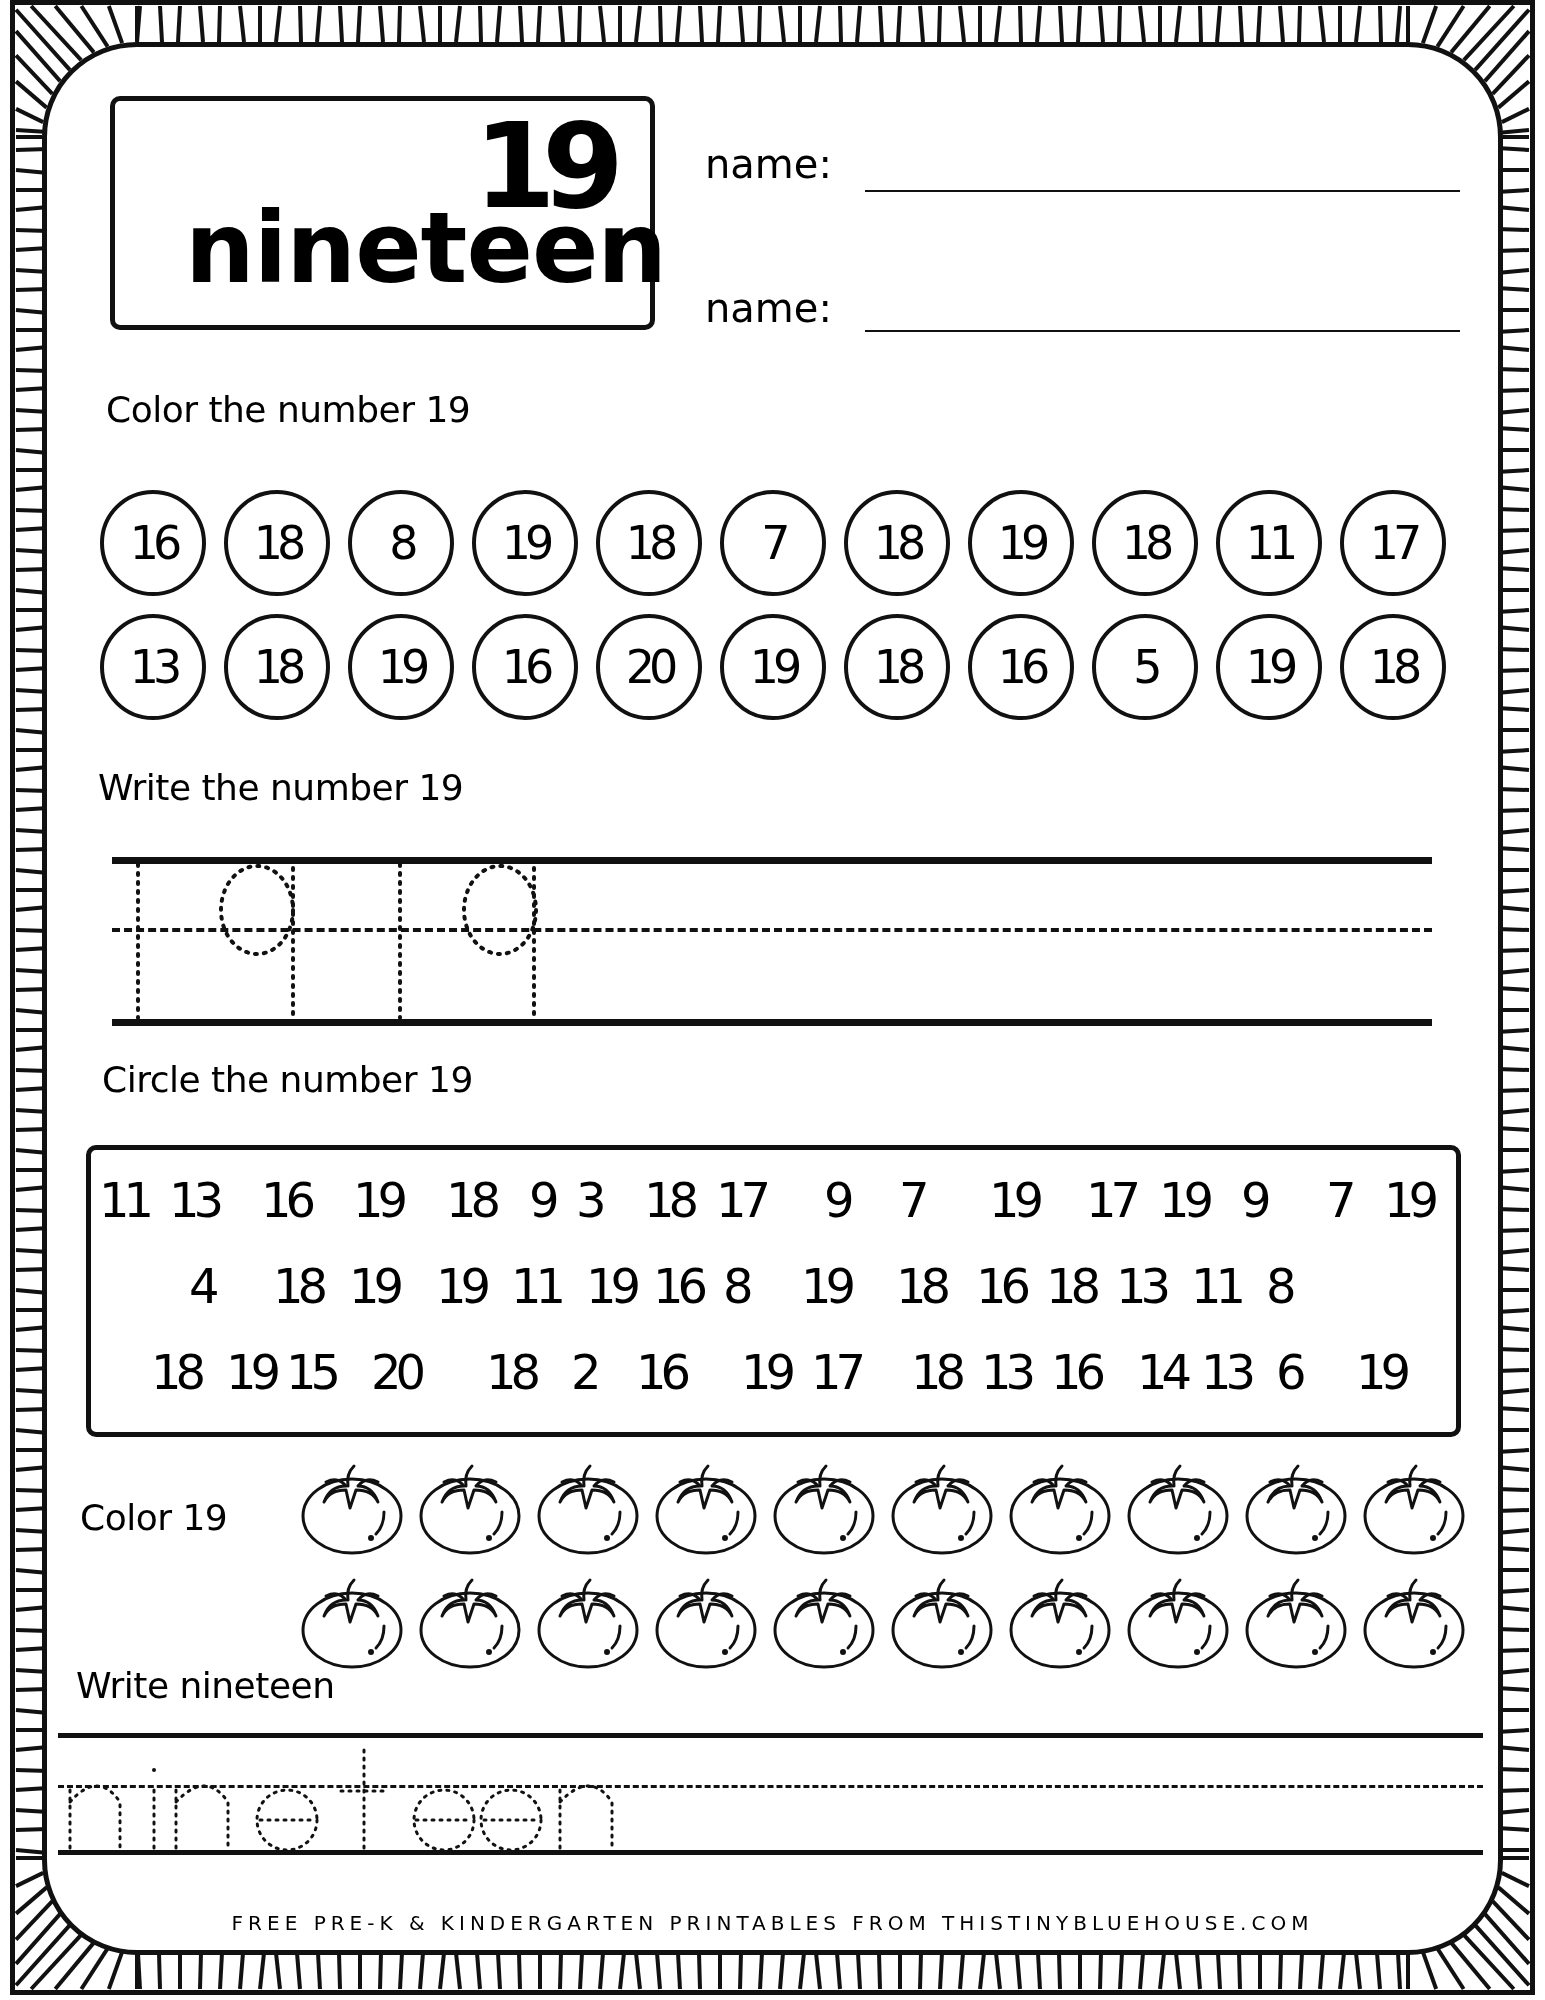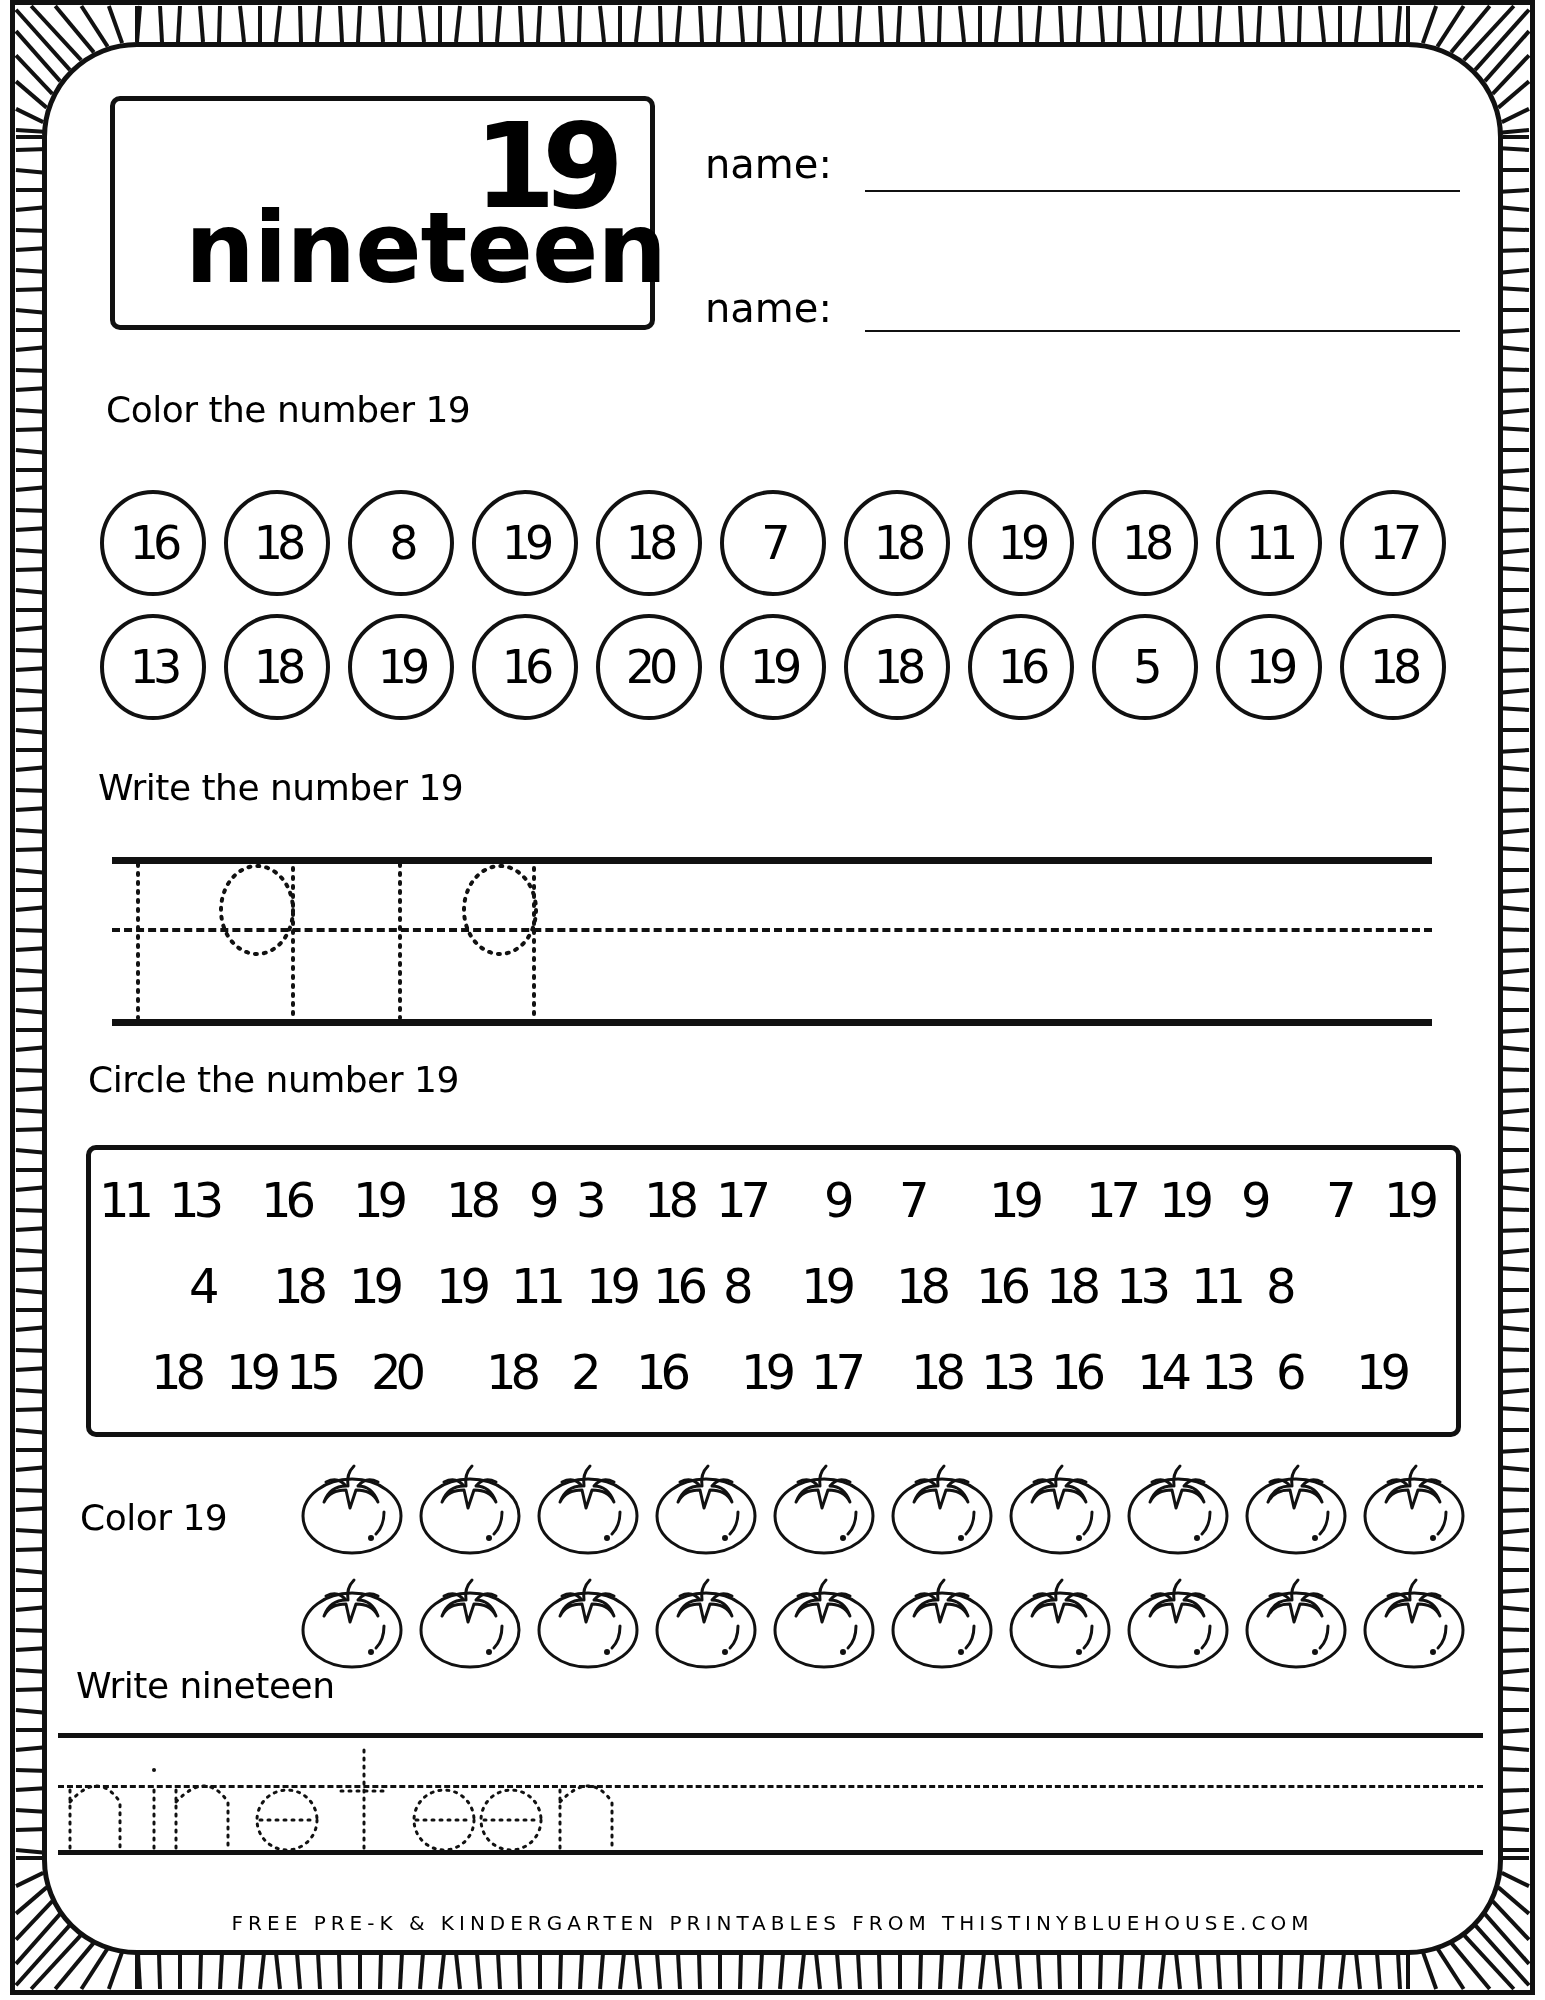--- a/index.html
+++ b/index.html
@@ -447,21 +447,21 @@
   <g fill="none" stroke="#111" stroke-width="4" stroke-dasharray="2 7" stroke-linecap="round">
     <line x1="26" y1="4" x2="26" y2="158"></line>
     <ellipse cx="145" cy="50" rx="36" ry="44"></ellipse>
     <line x1="146" y1="8" x2="146" y2="158" transform="translate(35,0)"></line>
     <line x1="288" y1="4" x2="288" y2="158"></line>
     <ellipse cx="388" cy="50" rx="36" ry="44"></ellipse>
     <line x1="422" y1="8" x2="422" y2="158"></line>
   </g>
 </svg>
 
-<div class="abs section-title" style="left:88px;top:1062px;" id="cn-title">Circle the number 19</div>
+<div class="abs section-title" style="left:102px;top:1062px;" id="cn-title">Circle the number 19</div>
 <div class="abs circle-box">
   <div class="cb-row" id="cbrow0" style="top:20px;">
       <span style="left: 8px;">11</span>
       <span style="left: 78px;">13</span>
       <span style="left: 170px;">16</span>
       <span style="left: 262px;">19</span>
       <span style="left: 355px;">18</span>
       <span style="left: 438px;">9</span>
       <span style="left: 485px;">3</span>
       <span style="left: 553px;">18</span>

